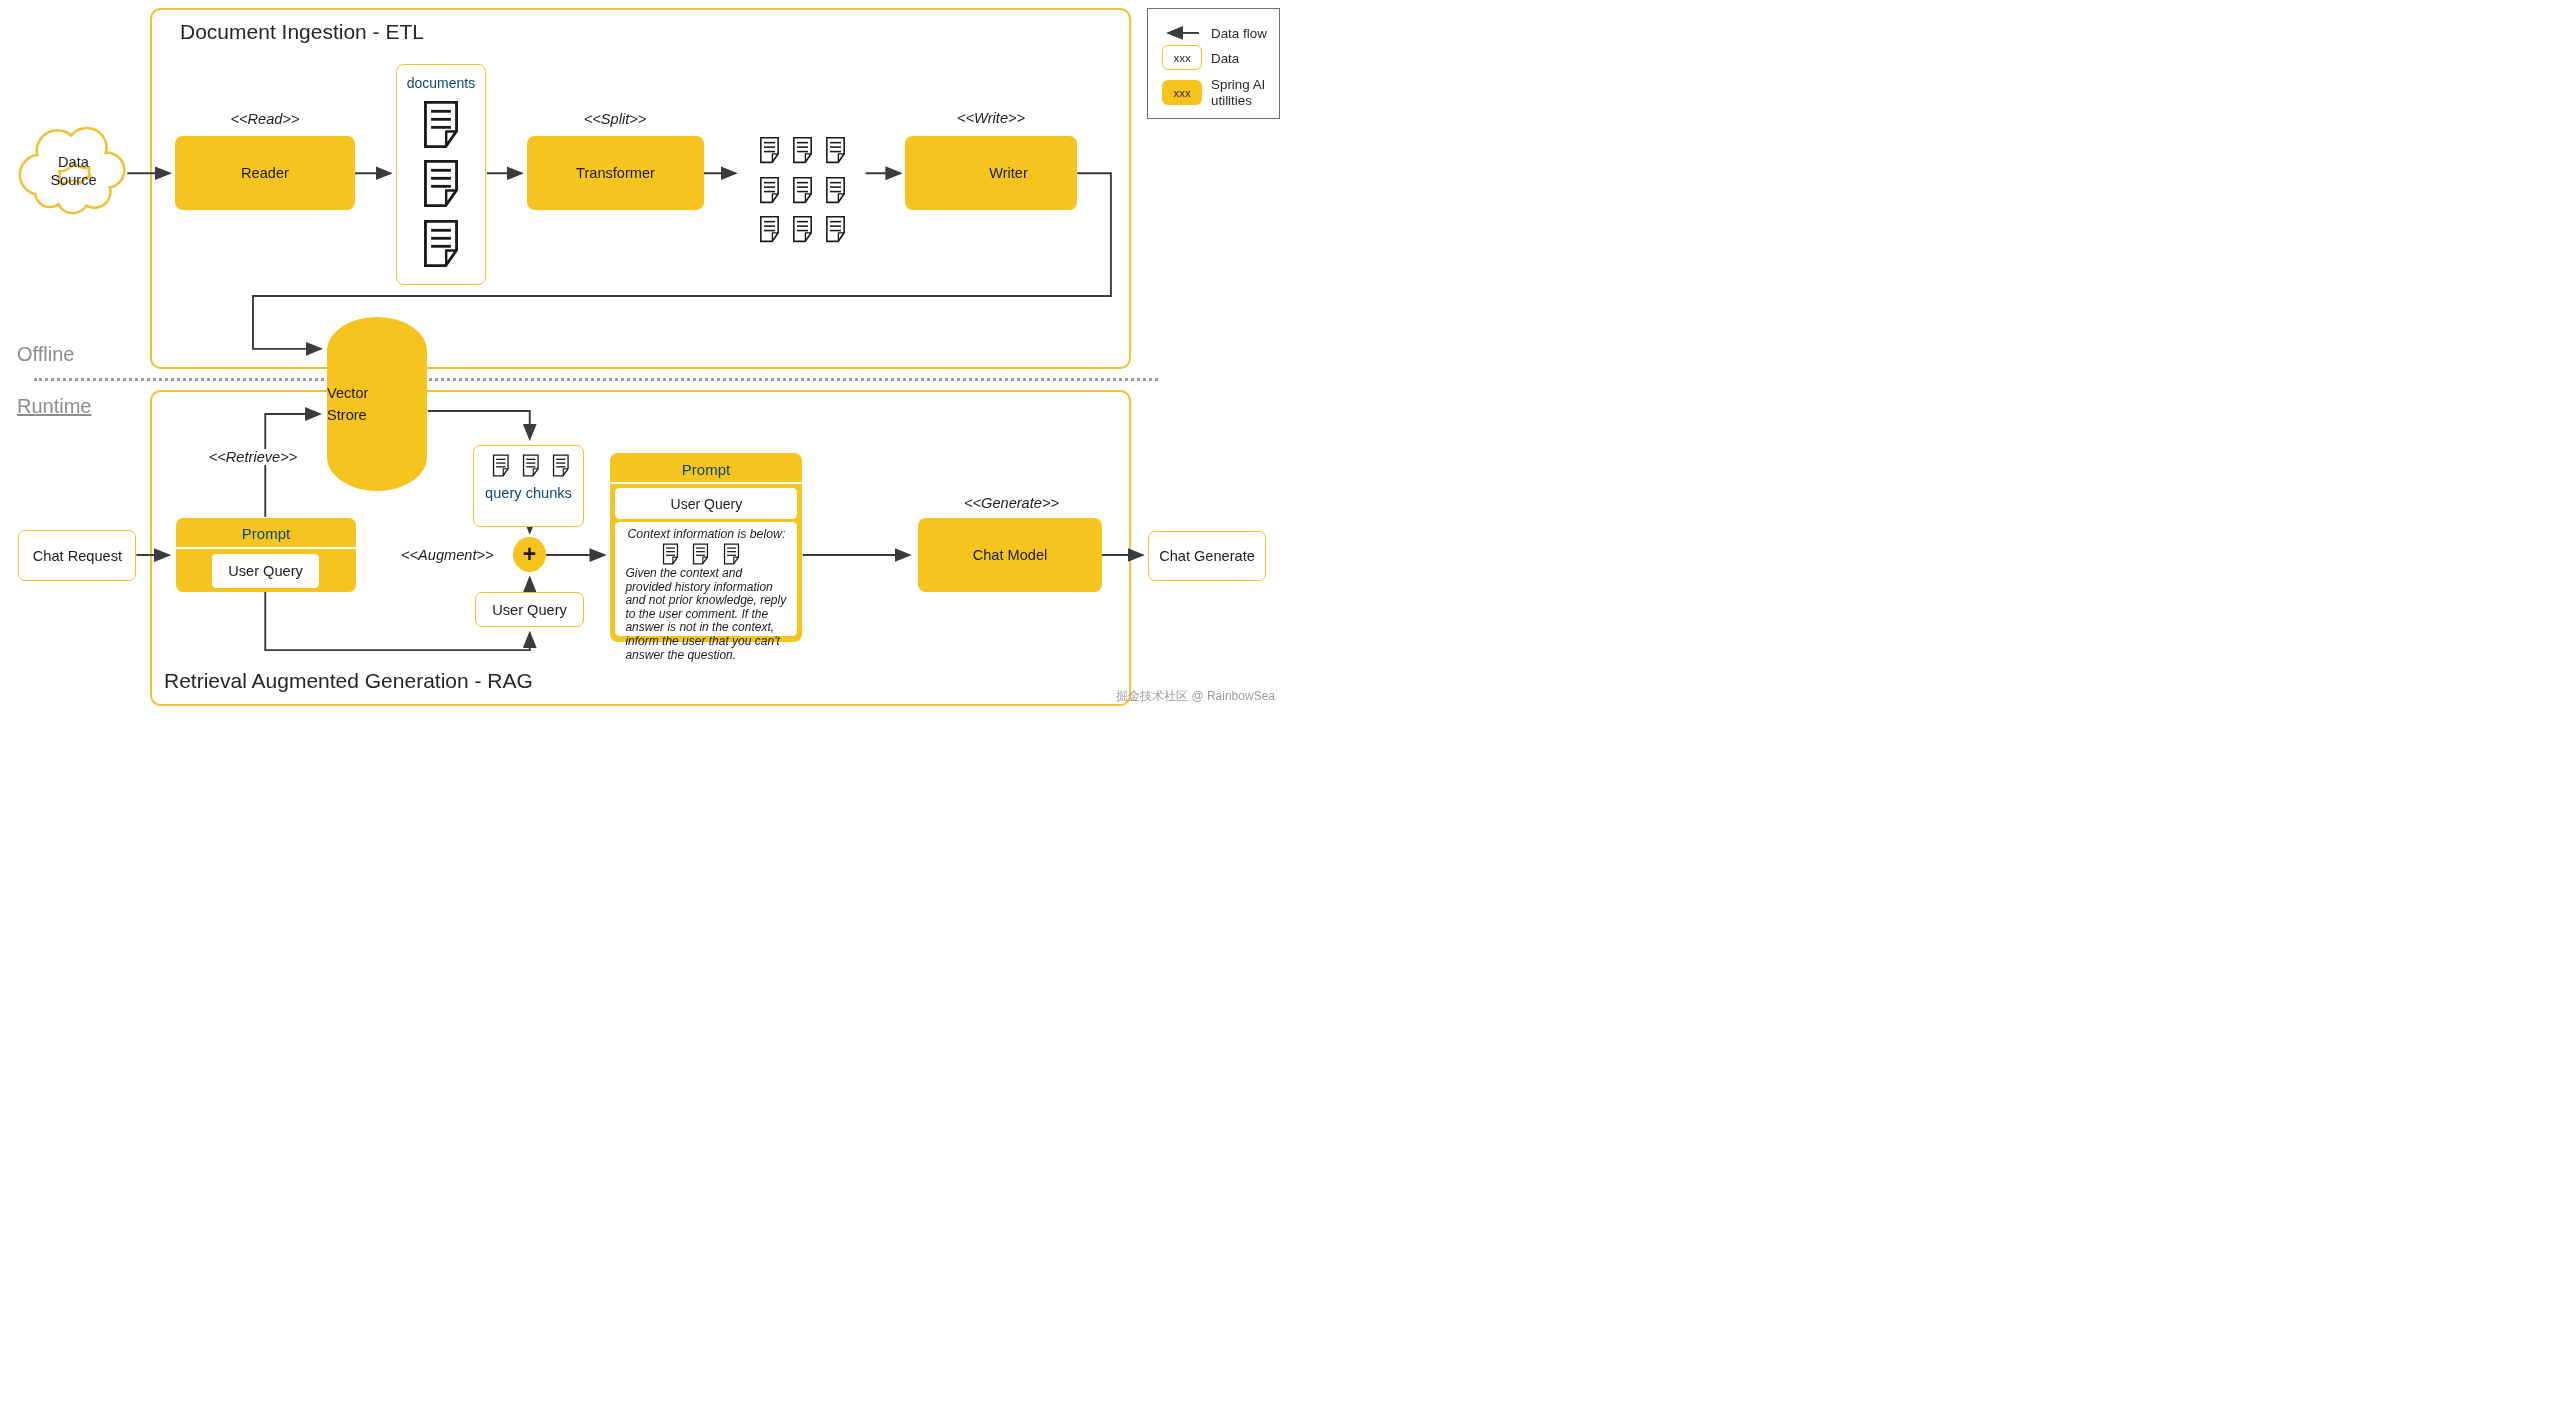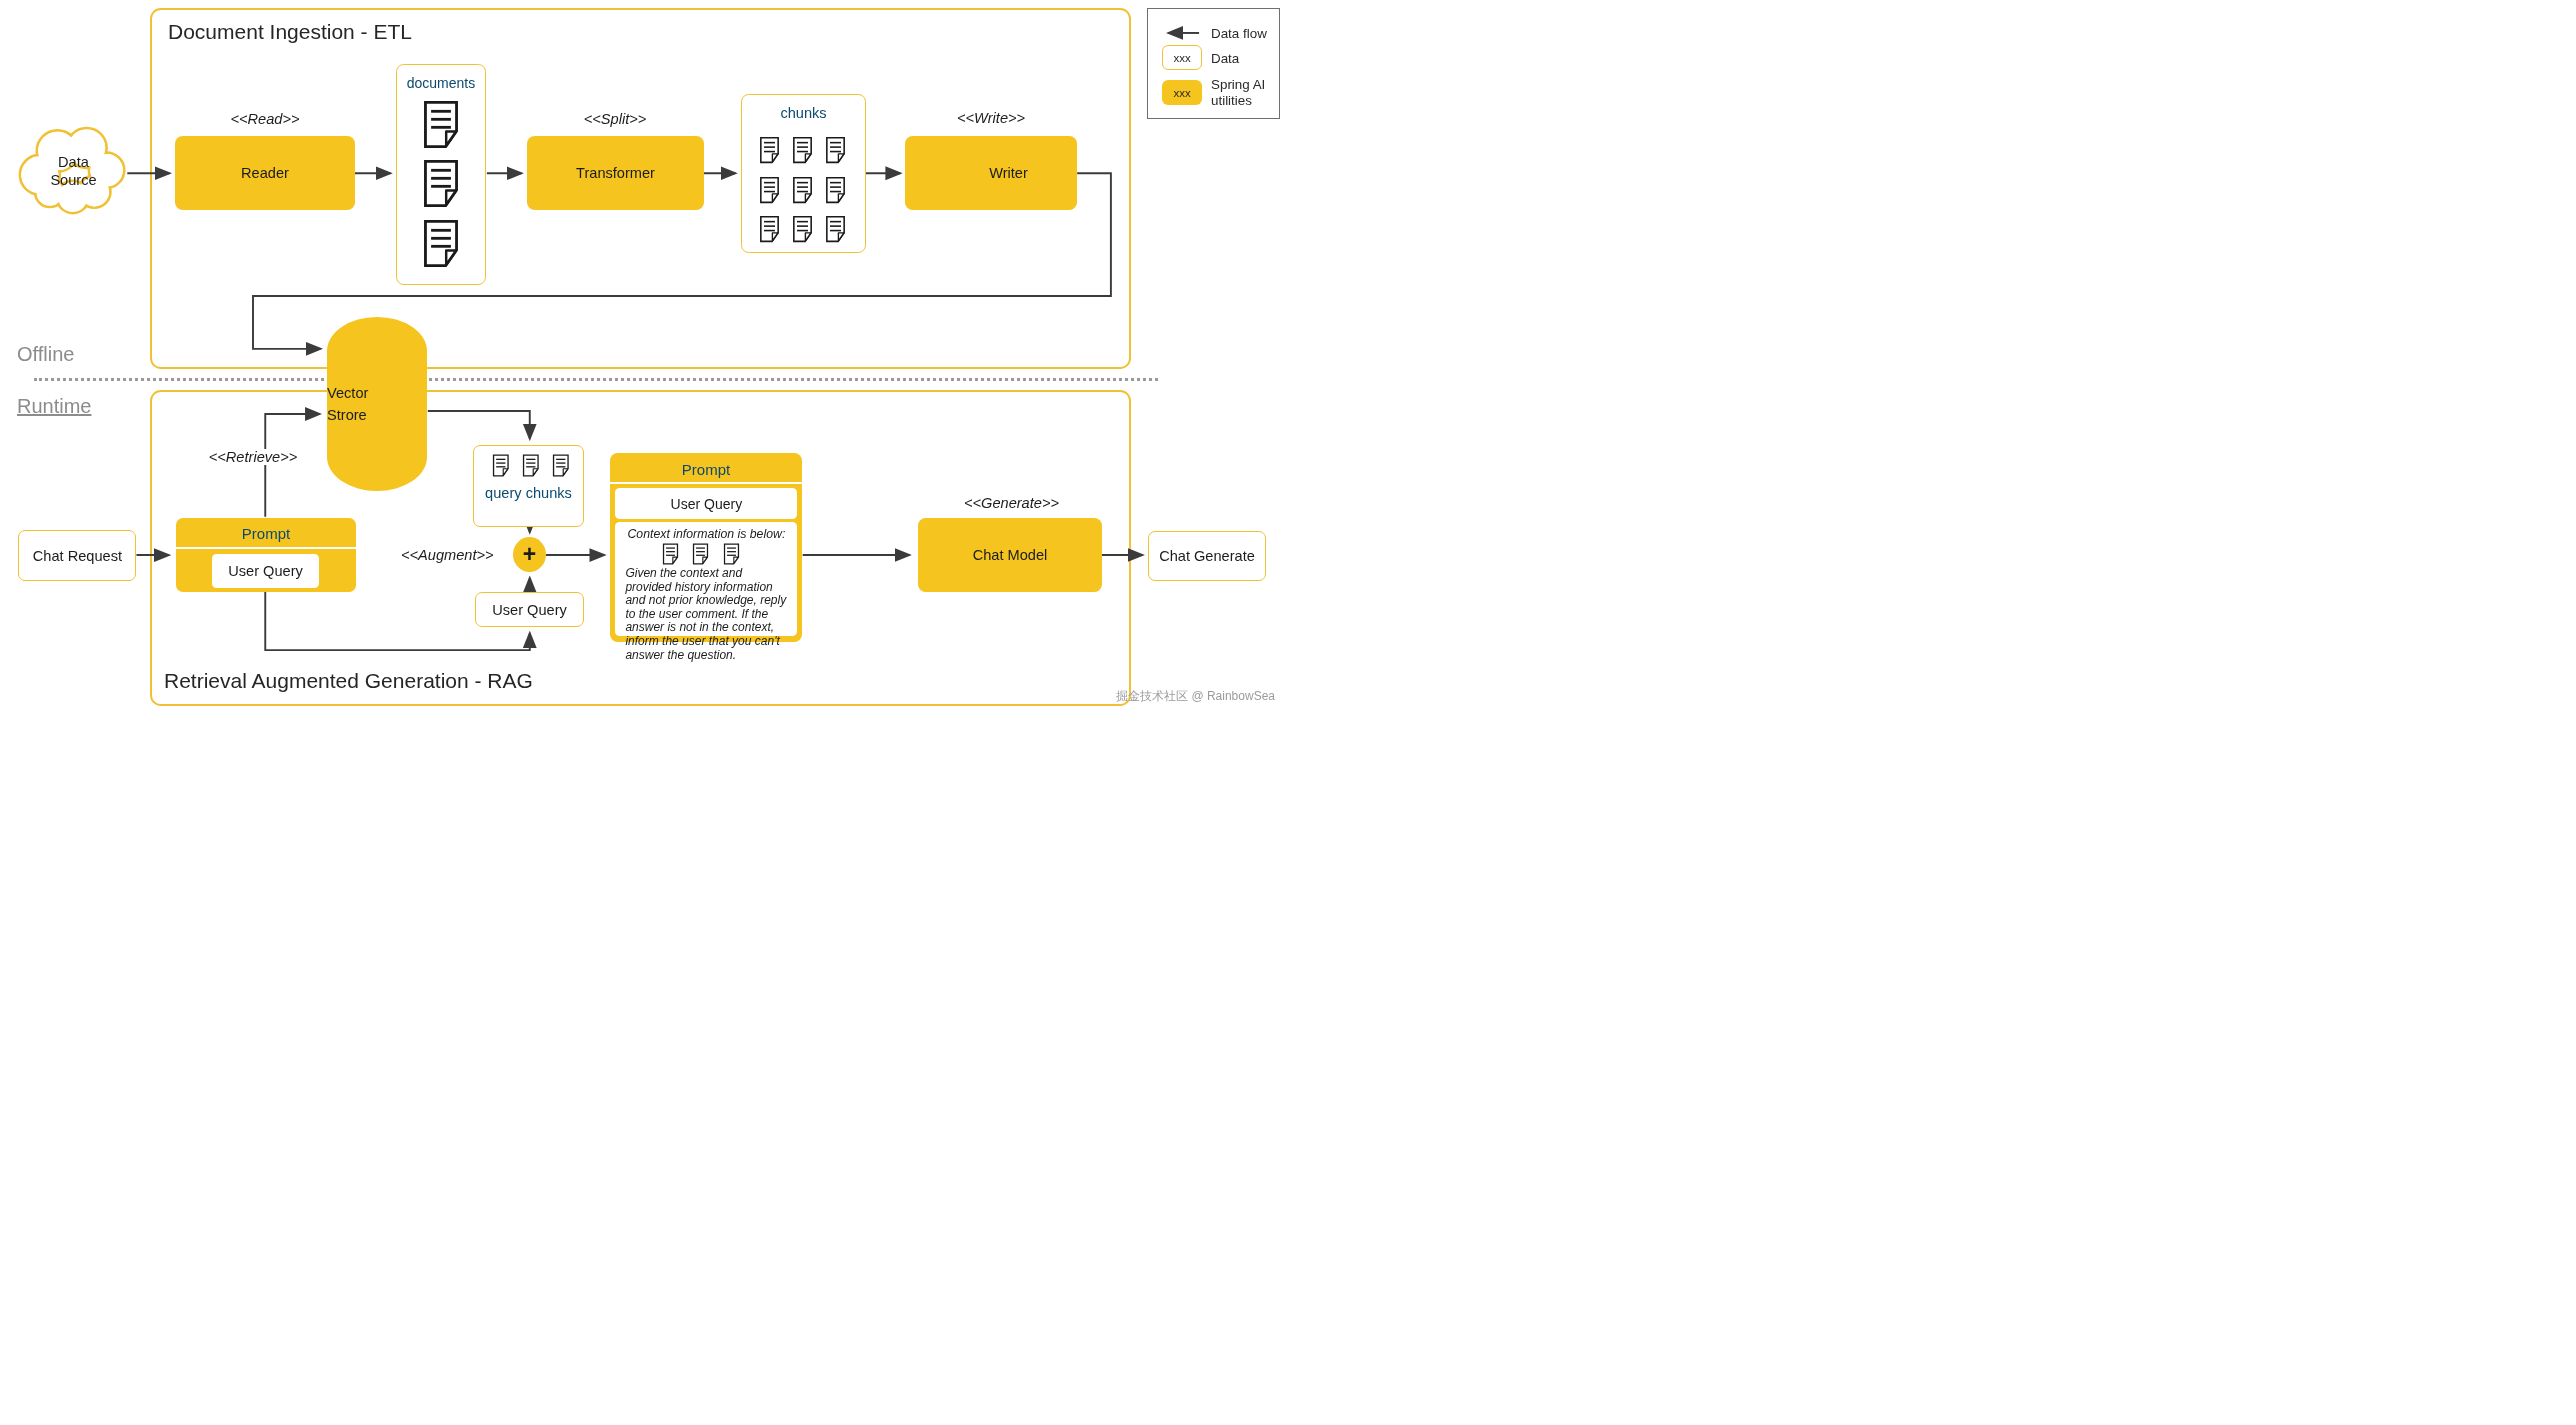--- a/index.html
+++ b/index.html
@@ -43,21 +43,21 @@
         <line x1="9.5" y1="20.5" x2="30.5" y2="20.5" stroke="#1a1a1a" stroke-width="3"></line>
         <line x1="9.5" y1="29" x2="30.5" y2="29" stroke="#1a1a1a" stroke-width="3"></line>
       </g>
     </defs>
   </svg>
 
   <div class="frame" style="left:150px;top:8.4px;width:981px;height:361px;"></div>
   <div class="frame" style="left:150px;top:390px;width:981px;height:316px;"></div>
   <div class="dotted" style="left:34px;top:378px;width:1124px;"></div>
 
-  <div class="sec-title" style="left:168px;top:20px;">Document Ingestion - ETL</div>
+  <div class="sec-title" style="left:180px;top:20px;">Document Ingestion - ETL</div>
   <div class="sec-title" style="left:164px;top:669px;">Retrieval Augmented Generation - RAG</div>
 
   <div class="sec-label" style="left:17px;top:343px;">Offline</div>
   <div class="sec-label" style="left:17px;top:395px;text-decoration:underline;">Runtime</div>
 
   <svg class="lines" width="1288" height="713" viewBox="0 0 1680 930">
     <defs>
       <marker id="arrow" viewBox="0 0 10 8" refX="8.5" refY="4" markerWidth="9" markerHeight="8" orient="auto-start-reverse">
         <path d="M0,0 L10,4 L0,8 Z" fill="#3b3b3b"></path>
       </marker>
@@ -121,23 +121,20 @@
     </svg>
   <svg class="doc" style="left:422px;top:219px;" width="38" height="49" viewBox="0 0 40 52">
       <use href="#doc-icon-def"></use>
     </svg>
 
   <div class="olabel" style="left:569px;top:111px;width:92px;">&lt;&lt;Split&gt;&gt;</div>
   <div class="node ybox" style="left:527px;top:136px;width:177px;height:74px;z-index:3;">
     <span class="boxlabel">Transformer</span>
   </div>
 
-  <div class="node wbox" style="left:741px;top:94px;width:125px;height:159px;border-radius:7.7px;z-index:3;">
-    <div class="gtitle" style="top:10px;left:0;position:absolute;">chunks</div>
-  </div>
   <svg class="doc" style="left:759px;top:136px;" width="21" height="28" viewBox="0 0 40 52">
       <use href="#doc-icon-def"></use>
     </svg>
   <svg class="doc" style="left:792px;top:136px;" width="21" height="28" viewBox="0 0 40 52">
       <use href="#doc-icon-def"></use>
     </svg>
   <svg class="doc" style="left:825px;top:136px;" width="21" height="28" viewBox="0 0 40 52">
       <use href="#doc-icon-def"></use>
     </svg>
   <svg class="doc" style="left:759px;top:176px;" width="21" height="28" viewBox="0 0 40 52">

